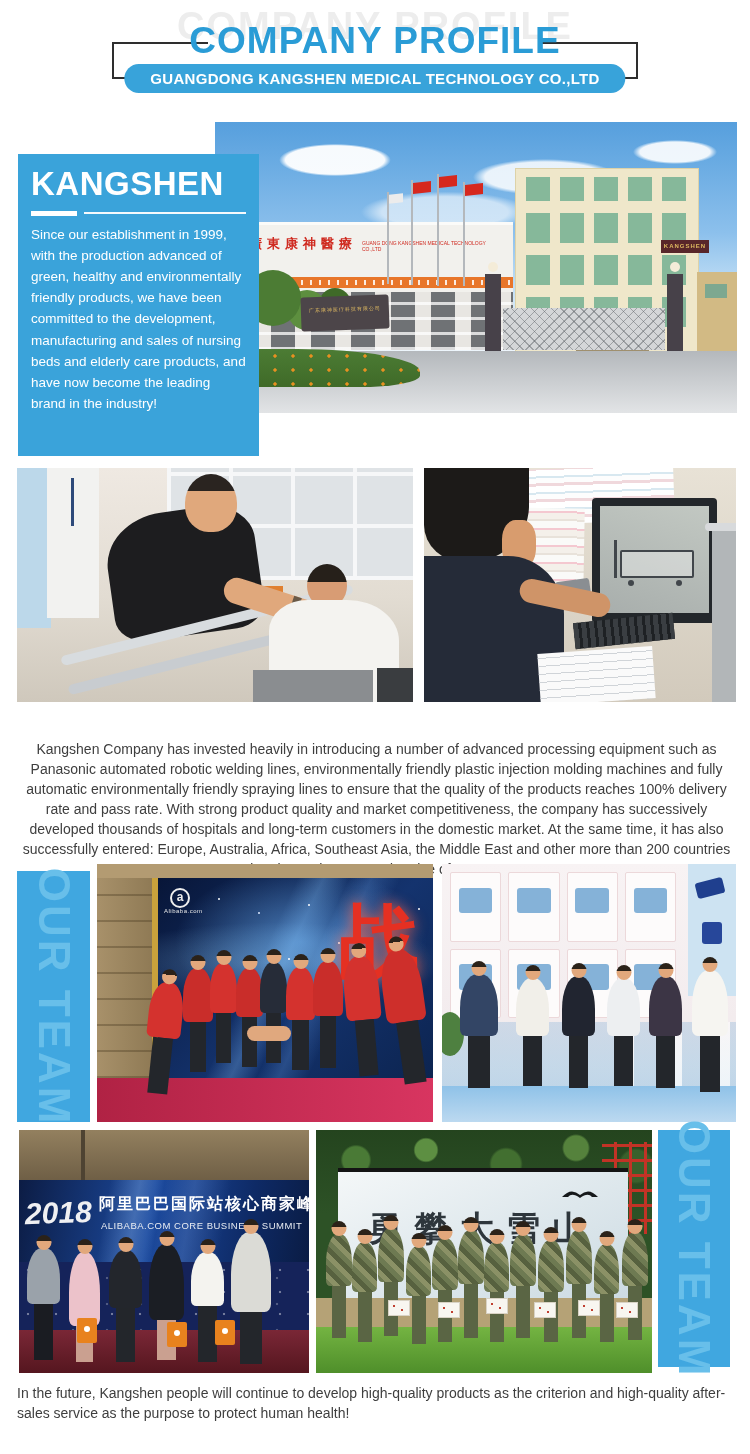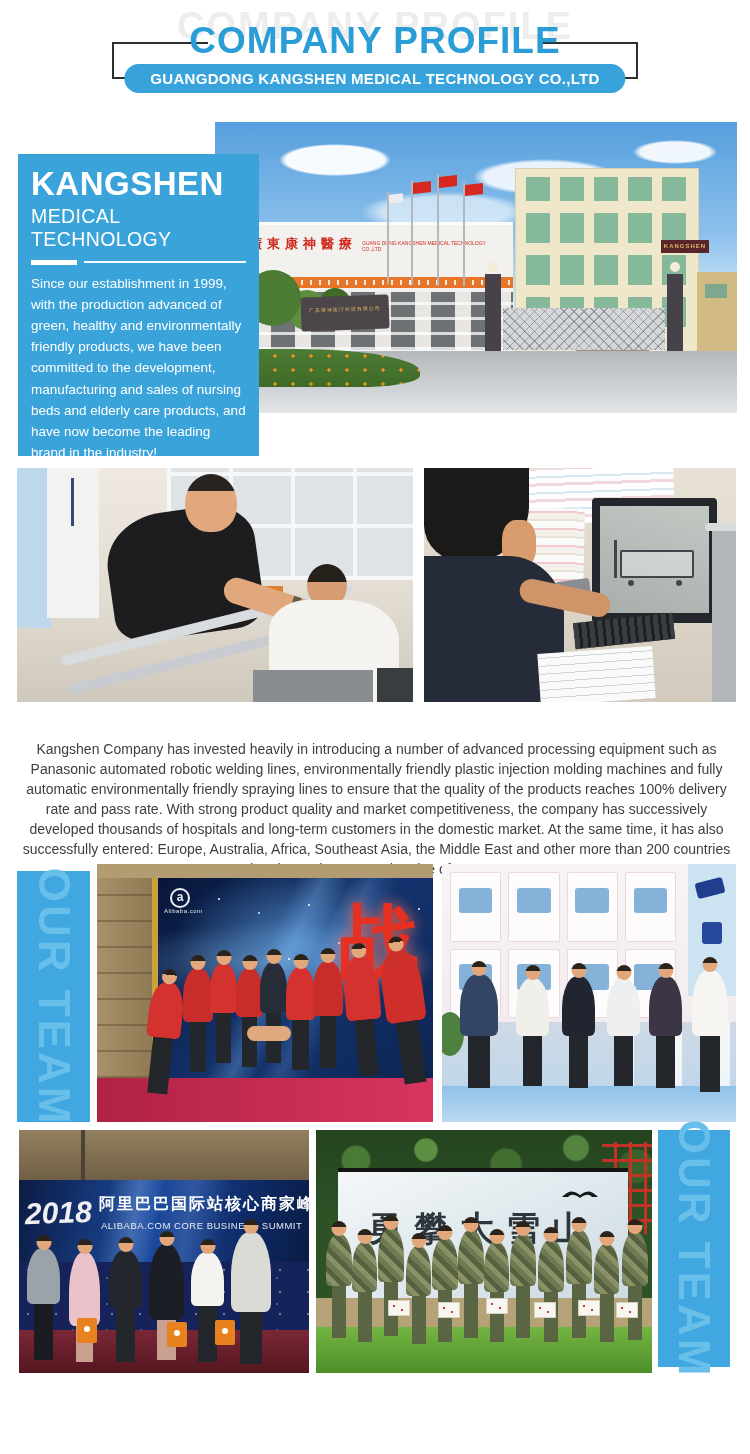--- a/index.html
+++ b/index.html
@@ -275,21 +275,20 @@
     <div class="abs gpillar" style="left:452px;top:152px;"></div>
     <div class="abs gate-fence"></div>
     <div class="abs factory-road"></div>
     <div class="abs bush"></div>
     <div class="abs flower-bed"></div>
     <div class="abs stone-sign">广东康神医疗科技有限公司</div>
   </div>
 
   <div class="abs intro-card">
     <div class="brand">KANGSHEN</div>
-    <div class="brand-sub">MEDICAL TECHNOLOGY</div>
     <div class="divider">
       <span class="seg"></span>
       <span class="line"></span>
     </div>
     <div class="intro-text">Since our establishment in 1999, with the production advanced of green, healthy and environmentally friendly products, we have been committed to the development, manufacturing and sales of nursing beds and elderly care products, and have now become the leading brand in the industry!</div>
   </div>
 
   <div class="abs photo office-photo-1">
     <div class="abs win-grid"></div>
     <div class="abs bystander-blue"></div>
@@ -438,14 +437,15 @@
     <div class="cert" style="left:170px;top:168px;"></div>
     <div class="cert" style="left:218px;top:172px;"></div>
     <div class="cert" style="left:262px;top:170px;"></div>
     <div class="cert" style="left:300px;top:172px;"></div>
   </div>
 
   <div class="abs team-bar team-bar-right">
     <span class="vtext">OUR TEAM</span>
   </div>
 
+  <div class="abs para para-2">In the future, Kangshen people will continue to develop high-quality products as the criterion and high-quality after-sales service as the purpose to protect human health!</div>
 
 </div>
 
 </body></html>

